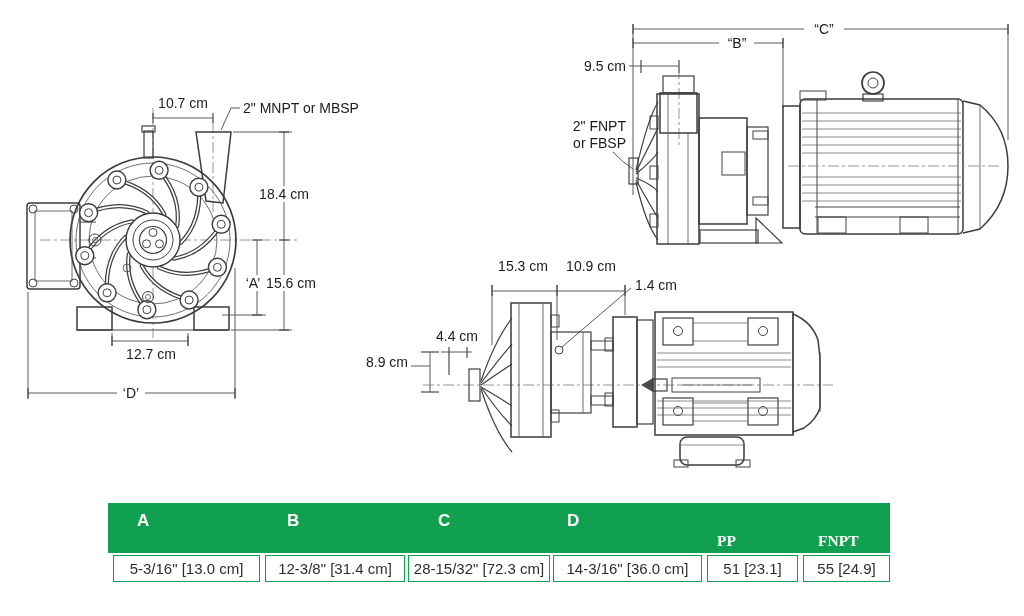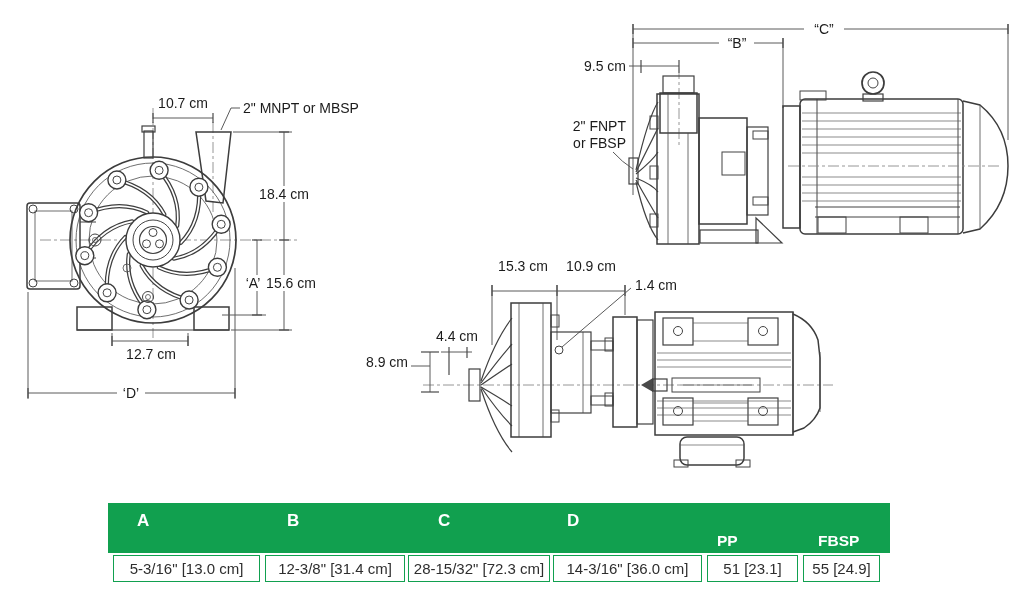--- a/index.html
+++ b/index.html
@@ -19,28 +19,28 @@
   .dim{stroke:#5a5a5a;stroke-width:1;fill:none}
   .tick{stroke:#4a4a4a;stroke-width:1.2;fill:none}
   .fin{stroke:#5a5a5a;stroke-width:.7;fill:none}
   .lbl{font-family:"Liberation Sans",sans-serif;font-size:14px;fill:#1b1b1b}
   .bg{fill:#ffffff}
   
   .dim-table{position:absolute;left:108px;top:503px;width:782px;height:84px;}
   .tbl-header{position:absolute;left:0;top:0;width:782px;height:50px;}
   .hcell{position:absolute;top:8px;color:#fff;font-weight:bold;font-size:17px;letter-spacing:.3px;}
   .hA{left:29px}.hB{left:179px}.hC{left:330px}.hD{left:459px}.hW{left:609px}
-  .hsub{position:absolute;top:29px;color:#fff;font-weight:bold;font-size:15.5px;}
+  .hsub{position:absolute;top:29px;color:#fff;font-weight:bold;font-size:15.5px;font-family:Liberation Serif, serif;}
   .hPP{left:609px}.hPVDF{left:710px}
   .tbl-row{position:absolute;left:0;top:52px;width:782px;height:28px;}
   .cell{position:absolute;top:0;height:27px;box-sizing:border-box;background:#fff;
         display:flex;align-items:center;justify-content:center;
         font-size:15px;color:#2e2e2e;white-space:nowrap;}
   .c0{left:5px;width:147px}.c1{left:157px;width:140px}.c2{left:300px;width:142px}
-  .c3{left:445px;width:149px}.c4{left:599px;width:91px}.c5{left:695px;width:77px}
+  .c3{left:445px;width:149px}.c4{left:599px;width:91px}.c5{left:695px;width:87px}
 </style>
 </head>
 <body>
 
 <div id="canvas">
 
 <svg width="1024" height="500" viewBox="0 0 1024 500">
 
   <g>
 
@@ -332,21 +332,21 @@
   </g>
 </svg>
 
   <div class="dim-table">
     <div class="tbl-header" id="tblHeader" style="background: rgb(17, 160, 79);">
       <span class="hcell hA">A</span>
       <span class="hcell hB">B</span>
       <span class="hcell hC">C</span>
       <span class="hcell hD">D</span>
       <span class="hsub hPP">PP</span>
-      <span class="hsub hPVDF">FBSP</span>
+      <span class="hsub hPVDF">FNPT</span>
     </div>
     <div class="tbl-row">
       <span class="cell c0 cellb" style="border: 1.5px solid rgb(17, 160, 79);">5-3/16" [13.0 cm]</span>
       <span class="cell c1 cellb" style="border: 1.5px solid rgb(17, 160, 79);">12-3/8" [31.4 cm]</span>
       <span class="cell c2 cellb" style="border: 1.5px solid rgb(17, 160, 79);">28-15/32" [72.3 cm]</span>
       <span class="cell c3 cellb" style="border: 1.5px solid rgb(17, 160, 79);">14-3/16" [36.0 cm]</span>
       <span class="cell c4 cellb" style="border: 1.5px solid rgb(17, 160, 79);">51 [23.1]</span>
       <span class="cell c5 cellb" style="border: 1.5px solid rgb(17, 160, 79);">55 [24.9]</span>
     </div>
   </div>

